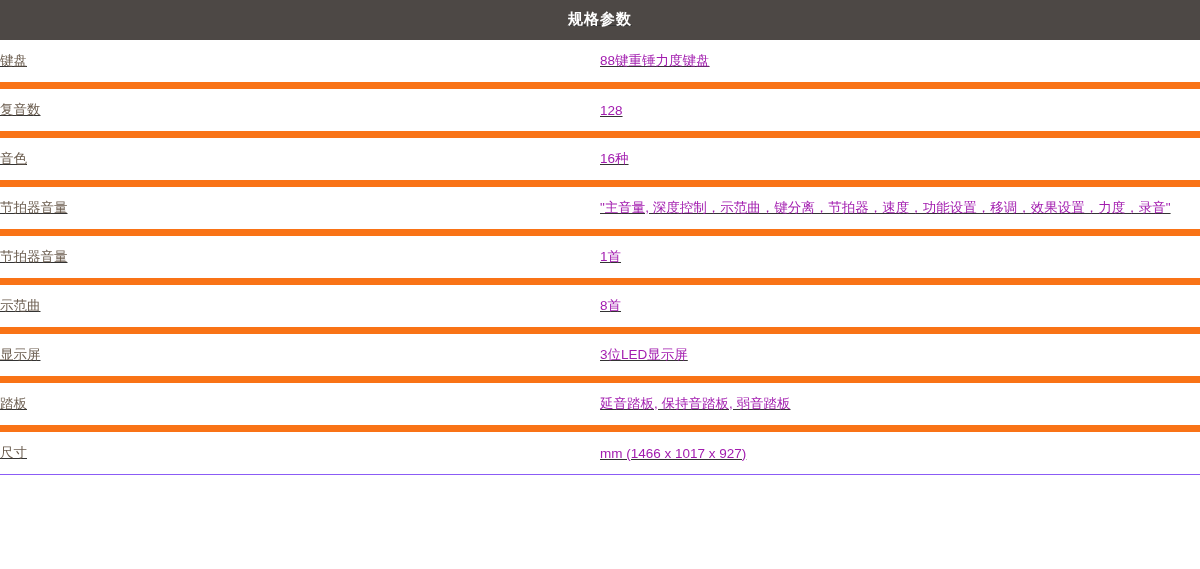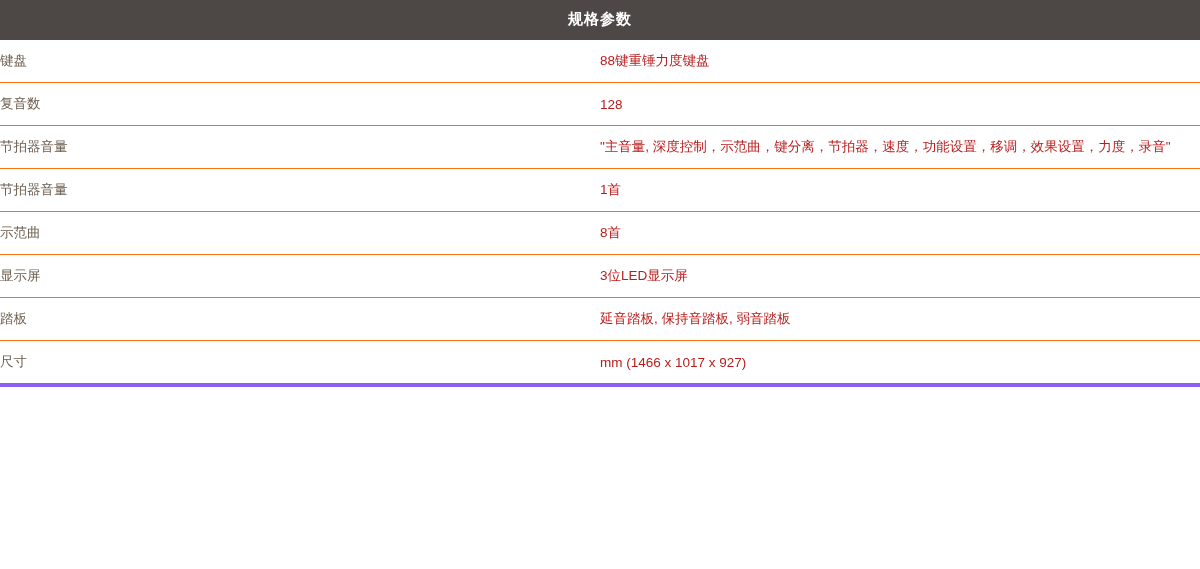--- a/index.html
+++ b/index.html
@@ -22,64 +22,69 @@
   .spec-header th {
     background: #4d4845;
     color: #ffffff;
     font-size: 15px;
     font-weight: bold;
     text-align: center;
     padding: 10px 0 11px 0;
     letter-spacing: 1px;
   }
   .spec-table tr.spec-row td {
-    border-bottom: 1px solid #f97316;
+    border-bottom: 7px solid #f97316;
     padding: 0;
     height: 42px;
     vertical-align: middle;
   }
   .spec-table tr.spec-row:last-child td {
-    border-bottom: 4px solid #8b5cf6;
+    border-bottom: 1px solid #8b5cf6;
   }
   td.spec-label {
     width: 155px;
     padding-left: 30px;
     color: #6b5d4f;
     font-size: 13.5px;
     white-space: nowrap;
   }
   td.spec-value {
-    color: #b91c1c;
+    color: #a21caf;
     font-size: 13.5px;
     padding-left: 4px;
     padding-right: 20px;
     margin-left: 32px;
   }
   .table-wrap {
     width: 976px;
+    text-decoration: underline;
   }
 </style>
 </head>
 <body>
 
 <div class="table-wrap">
   <table class="spec-table">
     <thead>
       <tr class="spec-header">
         <th colspan="2">规格参数</th>
       </tr>
     </thead>
     <tbody>
       <tr class="spec-row">
         <td class="spec-label">键盘</td>
         <td class="spec-value">88键重锤力度键盘</td>
       </tr>
       <tr class="spec-row">
         <td class="spec-label">复音数</td>
         <td class="spec-value">128</td>
+      </tr>
+      <tr class="spec-row">
+        <td class="spec-label">音色</td>
+        <td class="spec-value">16种</td>
       </tr>
       <tr class="spec-row">
         <td class="spec-label">节拍器音量</td>
         <td class="spec-value">"主音量, 深度控制，示范曲，键分离，节拍器，速度，功能设置，移调，效果设置，力度，录音"</td>
       </tr>
       <tr class="spec-row">
         <td class="spec-label">节拍器音量</td>
         <td class="spec-value">1首</td>
       </tr>
       <tr class="spec-row">

